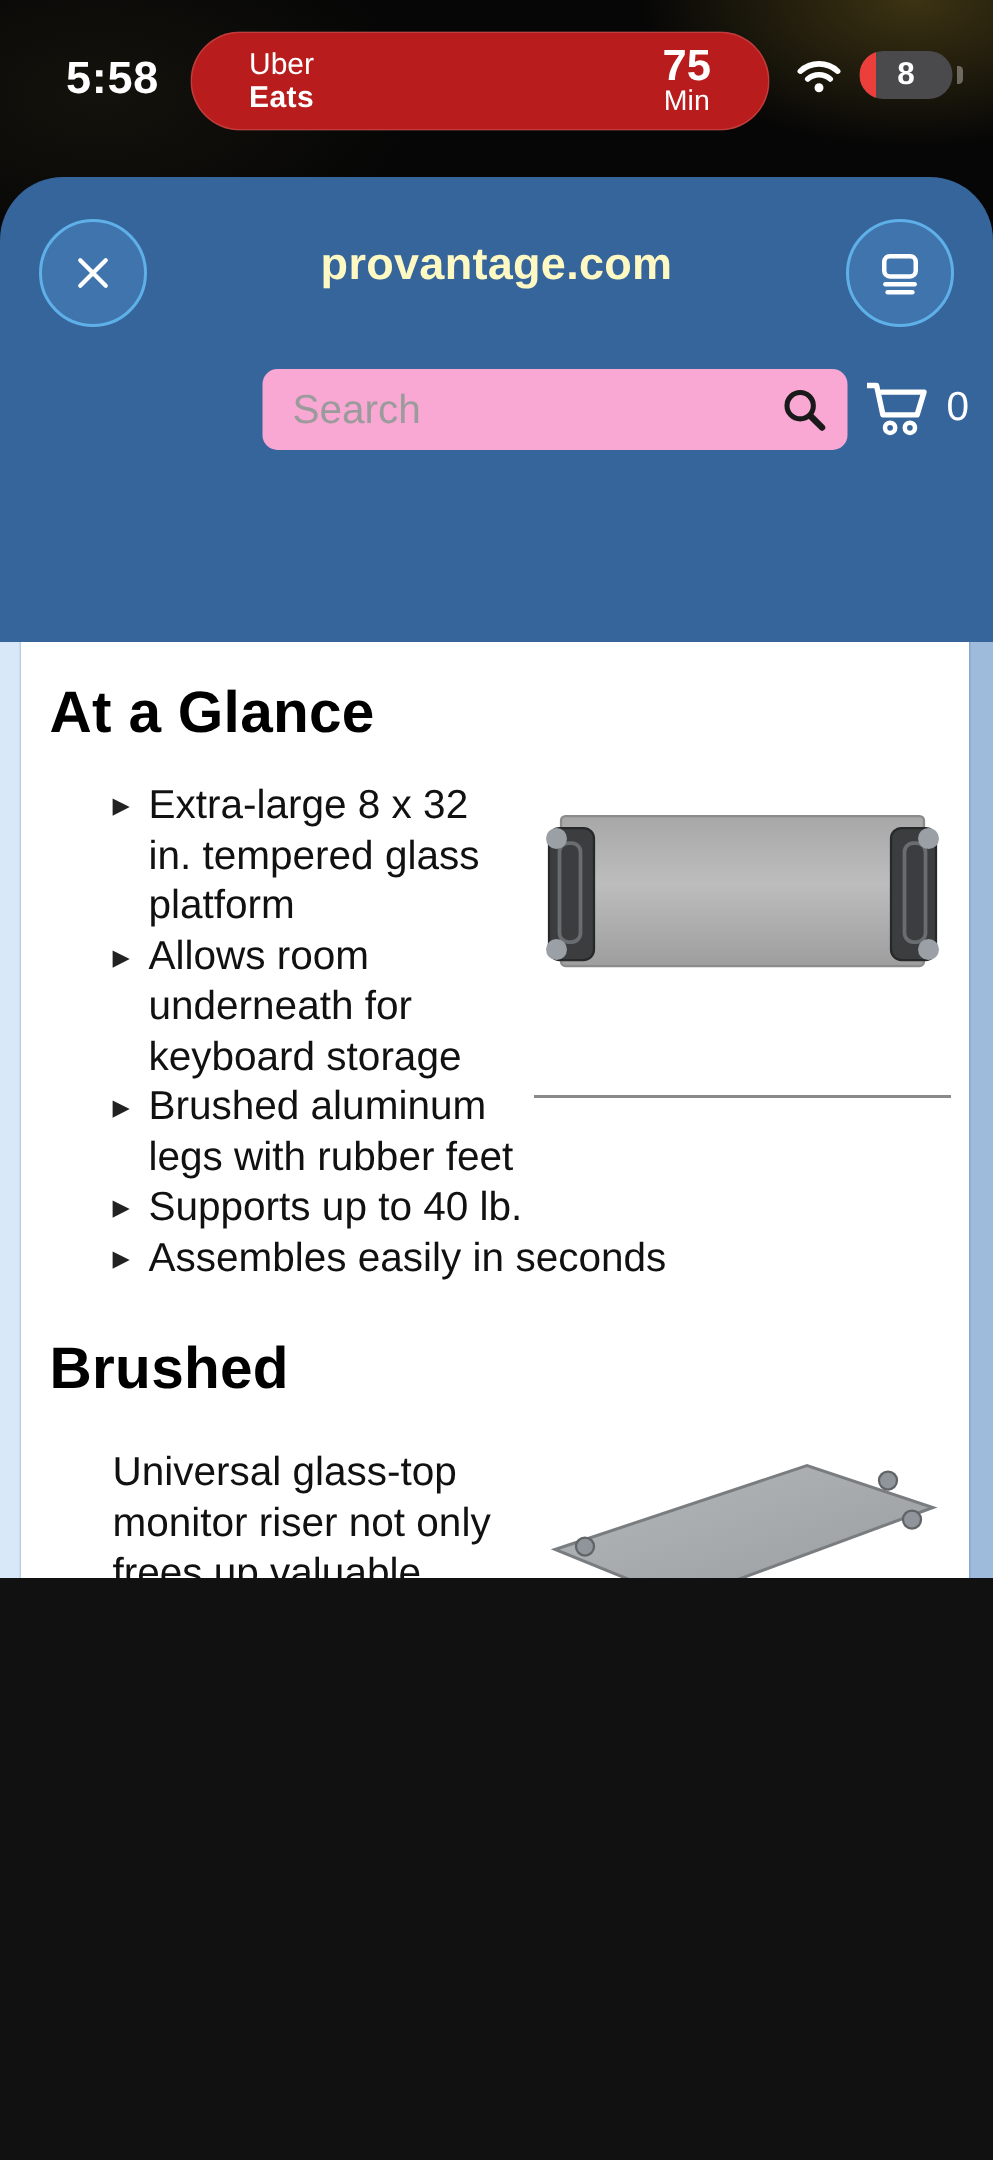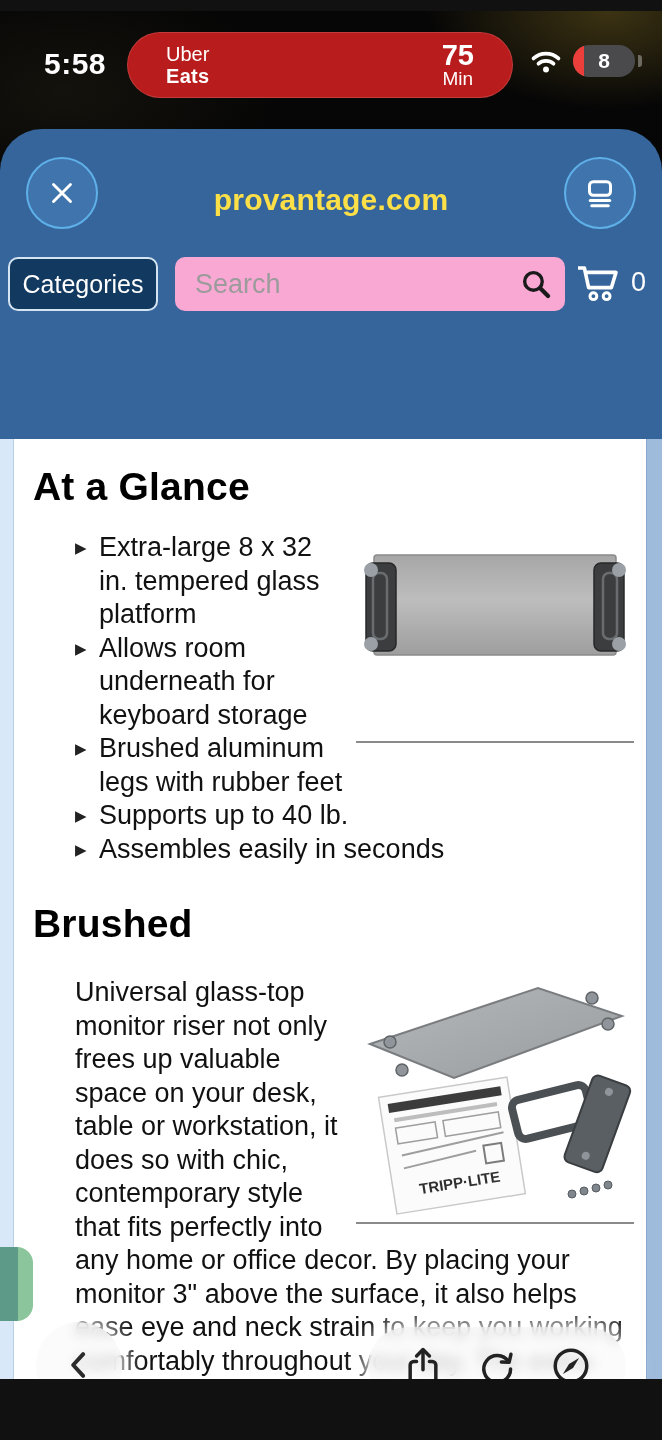--- a/index.html
+++ b/index.html
@@ -1,20 +1,20 @@
 <!DOCTYPE html>
 <html><head>
 <meta charset="utf-8">
 <style>
   * { margin:0; padding:0; box-sizing:border-box; }
   html,body { background:#111; }
   body { font-family:"Liberation Sans","DejaVu Sans",sans-serif; }
 
   .phone {
-    position:relative; width:662px; height:1368px; margin:11px auto;
+    position:relative; width:662px; height:1052px; margin:0 auto;
     background:#0a0a08; overflow:hidden;
   }
   .bg-glow {
     position:absolute; inset:0;
     background:
       radial-gradient(260px 140px at 92% 0%, rgba(150,125,40,.38), rgba(0,0,0,0) 70%),
       radial-gradient(300px 160px at 10% 6%, rgba(60,55,30,.25), rgba(0,0,0,0) 70%),
       #060606;
   }
 
@@ -48,22 +48,22 @@
   }
   .sheet-header { position:relative; height:128px; }
   .circle-btn {
     position:absolute; top:28px; width:72px; height:72px; border-radius:50%;
     background:#3f74ad; border:2px solid #5fb0e8;
     display:flex; align-items:center; justify-content:center; cursor:pointer;
   }
   .circle-btn.left { left:26px; }
   .circle-btn.right { right:26px; }
   .sheet-title {
-    position:absolute; left:0; right:0; top:54px; text-align:center;
-    color:#fde047; font-size:30px; font-weight:700; letter-spacing:.2px;
+    position:absolute; left:0; right:0; top:42px; text-align:center;
+    color:#fef9c3; font-size:30px; font-weight:700; letter-spacing:.2px;
   }
 
   .navrow { position:relative; height:64px; margin-top:0; }
   .categories-btn {
     position:absolute; left:8px; top:0; width:150px; height:54px;
     background:#12395f; border:2px solid #d5e4f2; border-radius:10px;
     color:#fff; font-size:25px; display:flex; align-items:center; justify-content:center;
     cursor:pointer;
   }
   .search-wrap { position:absolute; left:175px; top:0; width:390px; height:54px; }
@@ -176,21 +176,20 @@
           <svg width="36" height="36" viewBox="0 0 24 24" fill="none">
             <rect x="5" y="4.5" width="14" height="9" rx="2.5" stroke="#fff" stroke-width="2"></rect>
             <path d="M5.5 17h13" stroke="#fff" stroke-width="2" stroke-linecap="round"></path>
             <path d="M6.5 20.5h11" stroke="#fff" stroke-width="2" stroke-linecap="round"></path>
           </svg>
         </span>
       </div>
     </div>
 
     <div class="navrow">
-      <button class="categories-btn">Categories</button>
       <div class="search-wrap">
         <input class="search-input" type="text" placeholder="Search" style="">
         <span class="search-icon">
           <svg width="34" height="34" viewBox="0 0 24 24" fill="none">
             <circle cx="10.2" cy="10.2" r="6.2" stroke="#1a1a1a" stroke-width="2.4"></circle>
             <path d="M15 15 L20.5 20.5" stroke="#1a1a1a" stroke-width="3" stroke-linecap="round"></path>
           </svg>
         </span>
       </div>
       <div class="cart">

